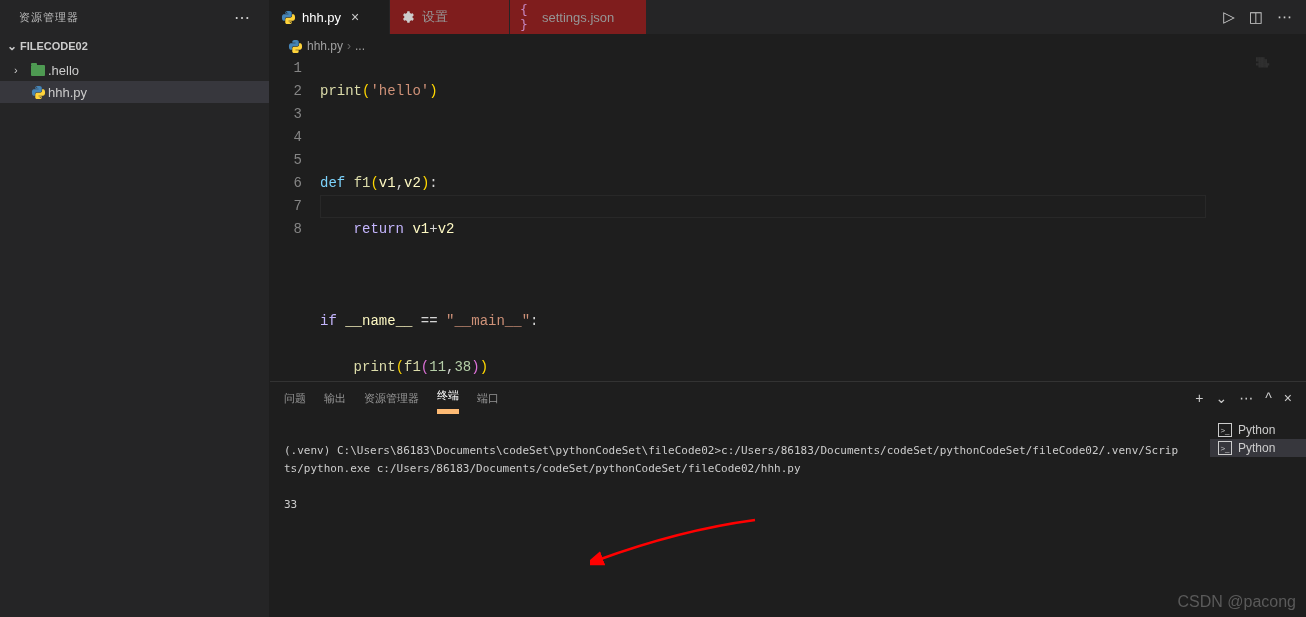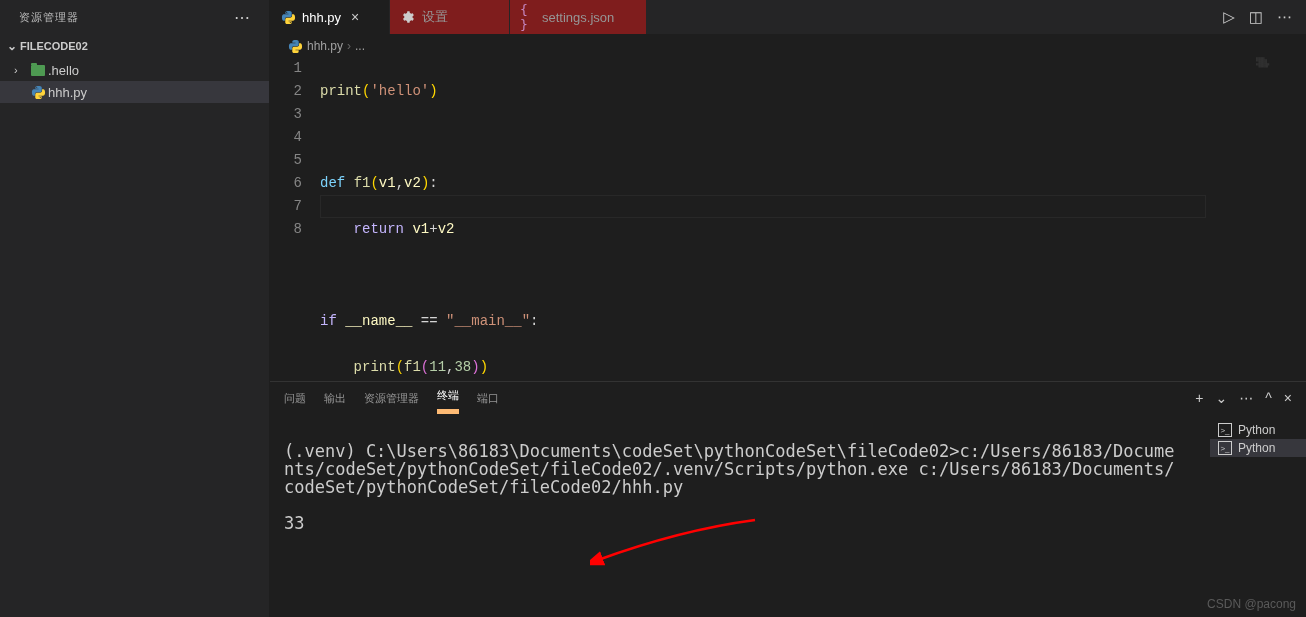--- a/index.html
+++ b/index.html
@@ -93,42 +93,42 @@
 }
 .panel-tabs {
   height:32px; display:flex; align-items:center; padding:0 14px; gap:18px;
   font-size:11px; color:#969696;
 }
 .panel-tab { cursor:pointer; padding:4px 0; height:100%; display:flex; align-items:center; }
 .panel-tab.active { color:#ffffff; border-bottom:5px solid #fdba74; }
 .panel-actions { margin-left:auto; display:flex; gap:12px; font-size:14px; color:#cccccc; }
 .panel-actions span { cursor:pointer; }
 .terminal {
-  flex:1; padding:10px 14px; font-family:Consolas,monospace; font-size:17px;
+  flex:1; padding:10px 14px; font-family:Consolas,monospace; font-size:11px;
   line-height:18px; color:#cccccc; white-space:pre-wrap; word-break:break-all;
   overflow:hidden;
 }
 .term-sidebar {
   position:absolute; right:0; bottom:160px; width:96px;
   display:flex; flex-direction:column; font-size:12px;
 }
 .term-item {
   display:flex; align-items:center; gap:6px; padding:2px 8px; cursor:pointer;
   color:#cccccc;
 }
 .term-item.sel { background:#37373d; }
 .term-icon { width:14px; height:14px; border:1px solid #cccccc; display:flex;
   align-items:center; justify-content:center; font-size:8px; }
 .arrow {
   position:absolute; left:320px; top:515px; width:170px; height:60px;
   pointer-events:none;
 }
 .arrow svg { width:100%; height:100%; }
 .watermark {
-  position:absolute; right:10px; bottom:6px; font-size:12px; color:#5a5a5a;margin-left:20px;
+  position:absolute; right:10px; bottom:6px; font-size:16px; color:#5a5a5a;margin-left:20px;
 }
 </style>
 </head>
 <body>
 
 <div class="sidebar">
   <div class="sb-header">
     <span class="sb-title">资源管理器</span>
     <span class="sb-dots">⋯</span>
   </div>

